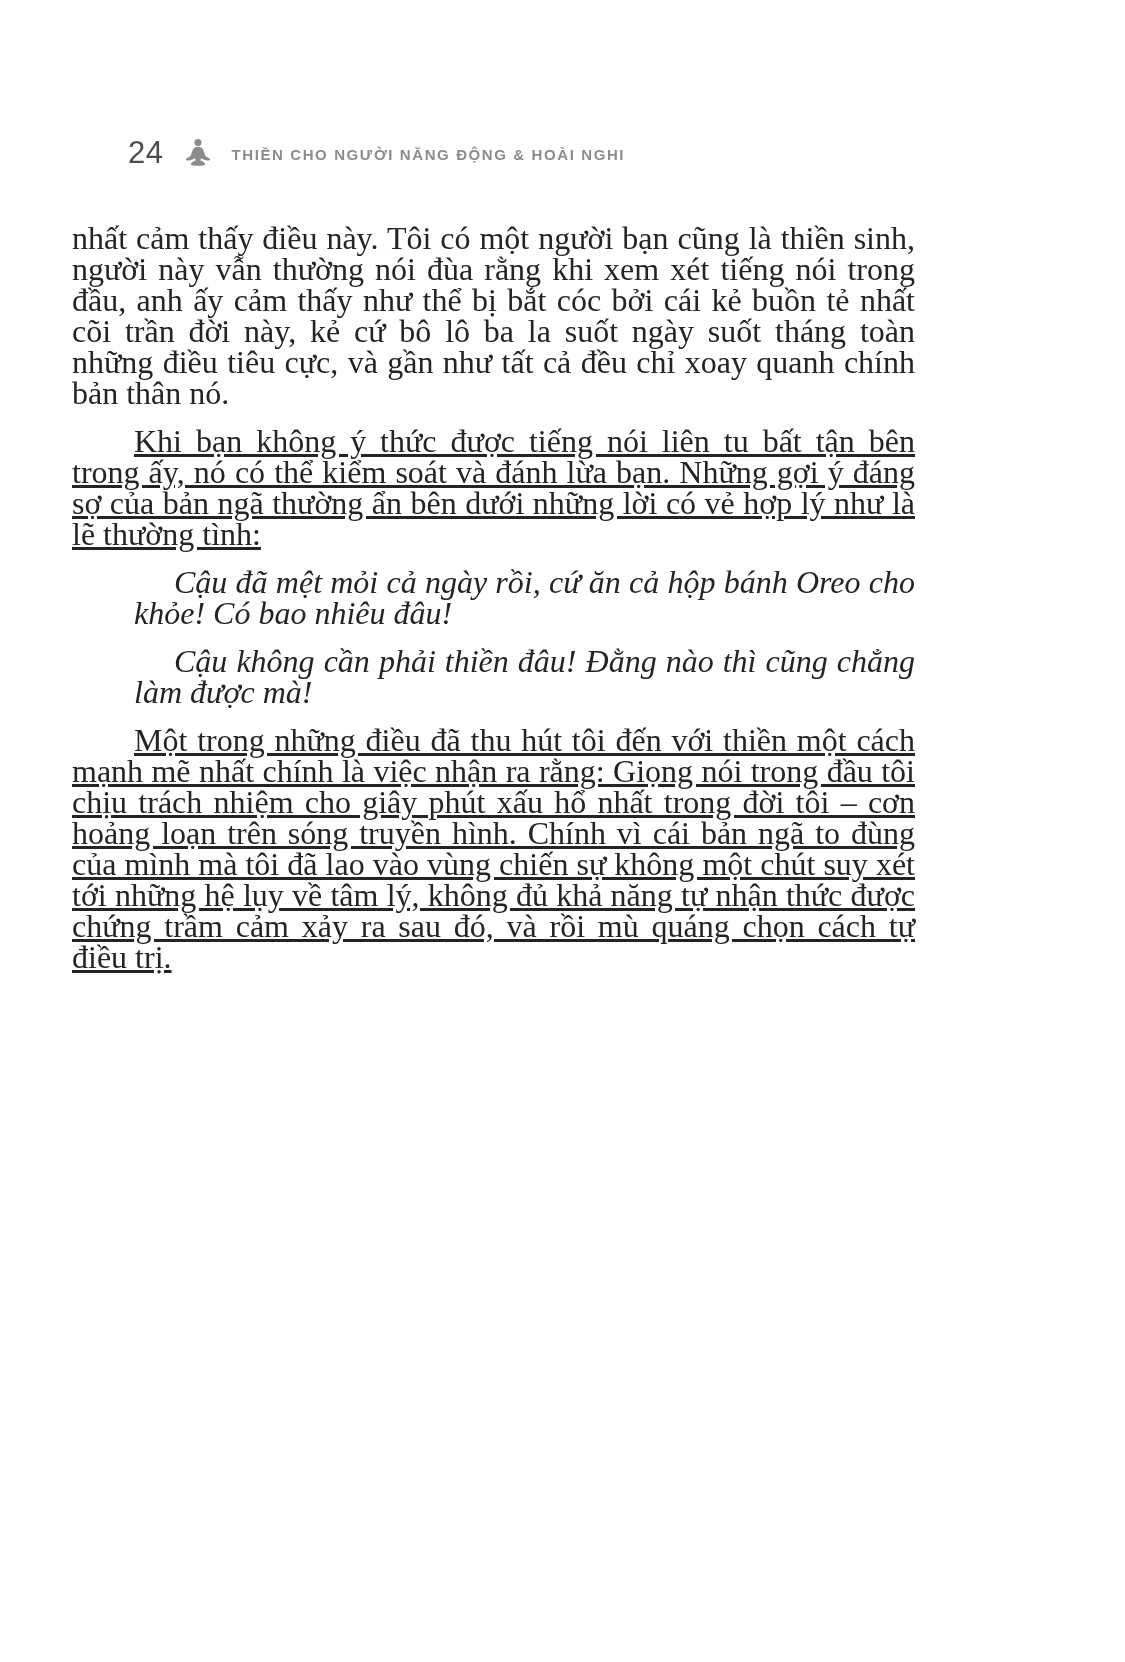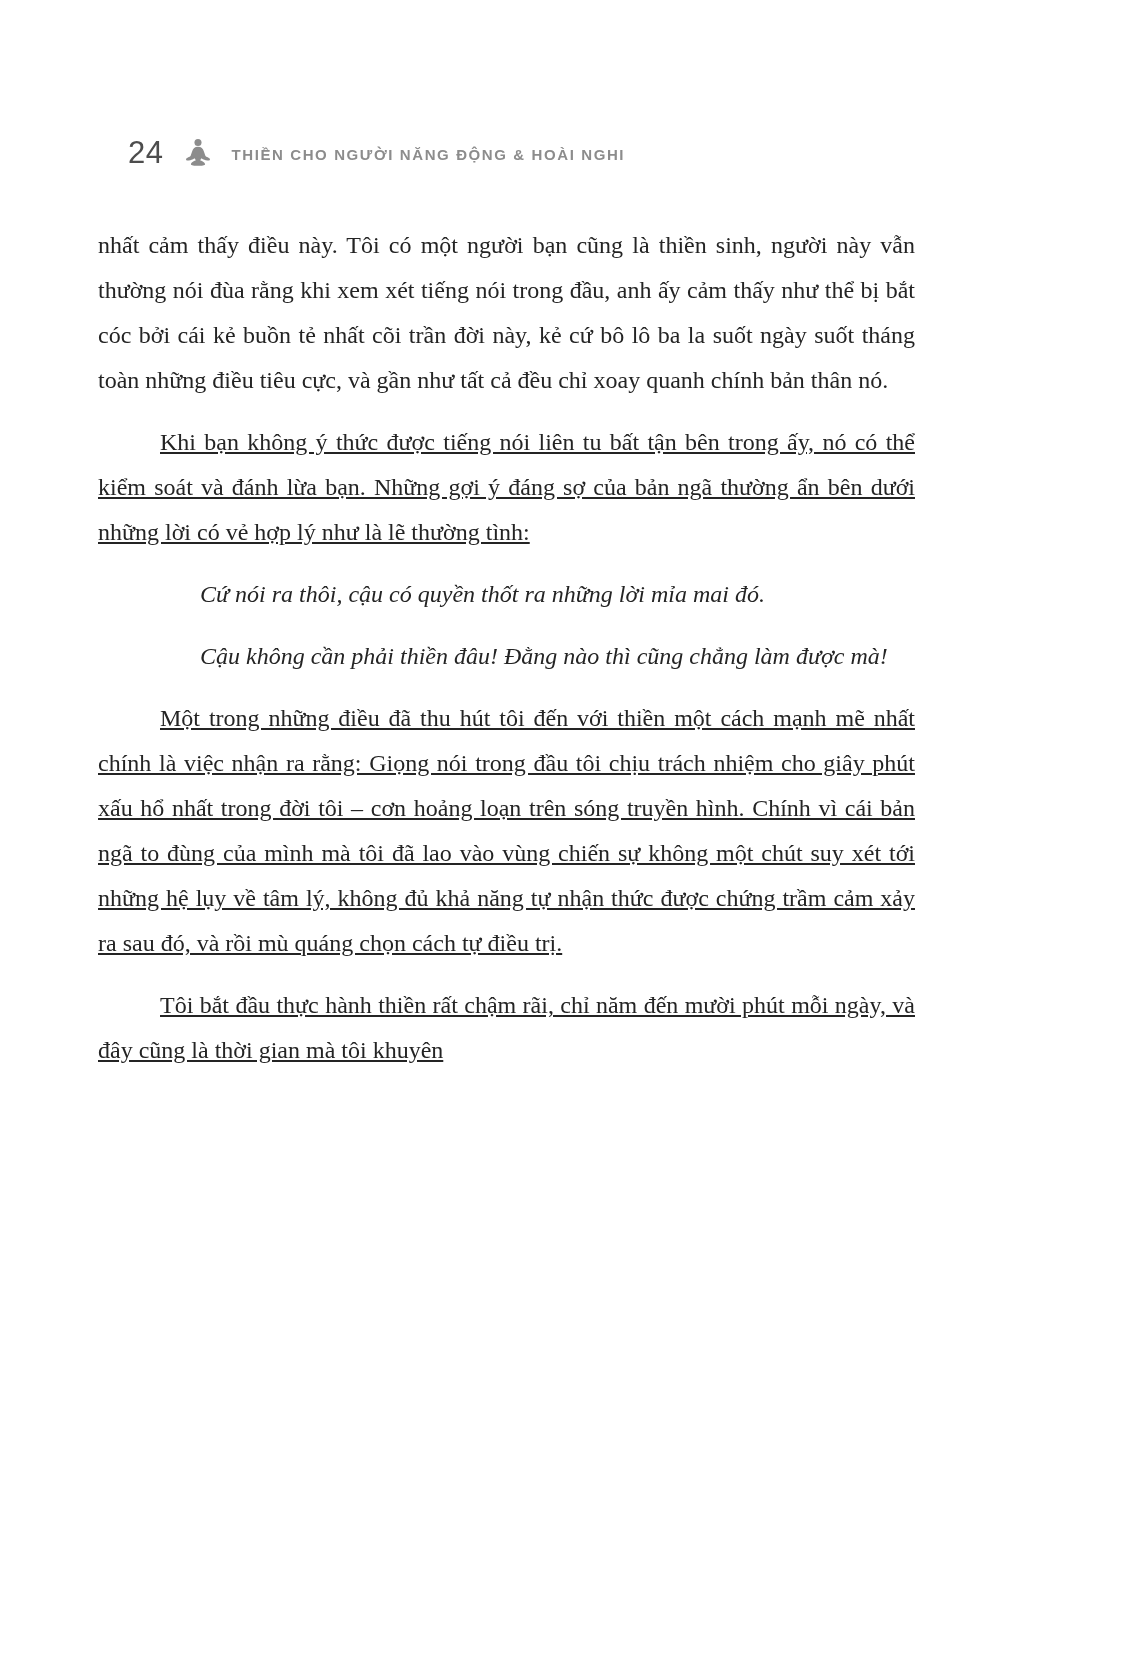--- a/index.html
+++ b/index.html
@@ -37,23 +37,23 @@
   }
   .book-title {
     font-size: 15px;
     font-weight: 700;
     color: #8c8c8c;
     letter-spacing: 1.6px;
     text-transform: uppercase;
     padding-top: 2px;
   }
   .body-text {
-    padding: 52px 210px 0 98px;
-    font-size: 24px;
-    line-height: 45px;
+    padding: 52px 210px 0 72px;
+    font-size: 32px;
+    line-height: 31px;
     text-align: justify;
   }
   .body-text p { margin-bottom: 17px; }
   p.para { text-indent: 0; }
   p.para.indent { text-indent: 62px; text-decoration: underline; }
   p.quote {
     font-style: italic;
     margin-left: 62px;
     text-indent: 40px;
     margin-bottom: 17px;
@@ -71,19 +71,18 @@
         <circle cx="12" cy="4.6" r="2.5"></circle>
         <path d="M12 7.6c-2.3 0-3.6 1.5-4.1 3.1l-1.1 3.2c-.2.6-1 .9-1.9 1.2-.9.3-1.6.9-1.3 1.6.3.7 1.5.8 2.7.5 0 0 2.1-.5 3.2-1.5l1 1.5c-1.7.6-3.5 1.7-3.5 2.7 0 .9 2.4 1.1 5 1.1s5-.2 5-1.1c0-1-1.8-2.1-3.5-2.7l1-1.5c1.1 1 3.2 1.5 3.2 1.5 1.2.3 2.4.2 2.7-.5.3-.7-.4-1.3-1.3-1.6-.9-.3-1.7-.6-1.9-1.2l-1.1-3.2c-.5-1.6-1.8-3.1-4.1-3.1z"></path>
       </svg>
     </span>
     <span class="book-title">THIỀN CHO NGƯỜI NĂNG ĐỘNG &amp; HOÀI NGHI</span>
   </div>
 
   <div class="body-text">
     <p class="para">nhất cảm thấy điều này. Tôi có một người bạn cũng là thiền sinh, người này vẫn thường nói đùa rằng khi xem xét tiếng nói trong đầu, anh ấy cảm thấy như thể bị bắt cóc bởi cái kẻ buồn tẻ nhất cõi trần đời này, kẻ cứ bô lô ba la suốt ngày suốt tháng toàn những điều tiêu cực, và gần như tất cả đều chỉ xoay quanh chính bản thân nó.</p>
     <p class="para indent">Khi bạn không ý thức được tiếng nói liên tu bất tận bên trong ấy, nó có thể kiểm soát và đánh lừa bạn. Những gợi ý đáng sợ của bản ngã thường ẩn bên dưới những lời có vẻ hợp lý như là lẽ thường tình:</p>
-    <p class="quote">Cứ nói ra thôi, cậu có quyền thốt ra những lời mỉa mai đó.</p>
+    <p class="quote">Cậu đã mệt mỏi cả ngày rồi, cứ ăn cả hộp bánh Oreo cho khỏe! Có bao nhiêu đâu!</p>
     <p class="quote">Cậu không cần phải thiền đâu! Đằng nào thì cũng chẳng làm được mà!</p>
     <p class="para indent">Một trong những điều đã thu hút tôi đến với thiền một cách mạnh mẽ nhất chính là việc nhận ra rằng: Giọng nói trong đầu tôi chịu trách nhiệm cho giây phút xấu hổ nhất trong đời tôi – cơn hoảng loạn trên sóng truyền hình. Chính vì cái bản ngã to đùng của mình mà tôi đã lao vào vùng chiến sự không một chút suy xét tới những hệ lụy về tâm lý, không đủ khả năng tự nhận thức được chứng trầm cảm xảy ra sau đó, và rồi mù quáng chọn cách tự điều trị.</p>
-    <p class="para indent">Tôi bắt đầu thực hành thiền rất chậm rãi, chỉ năm đến mười phút mỗi ngày, và đây cũng là thời gian mà tôi khuyên</p>
   </div>
 
 </div>
 
 </body></html>

